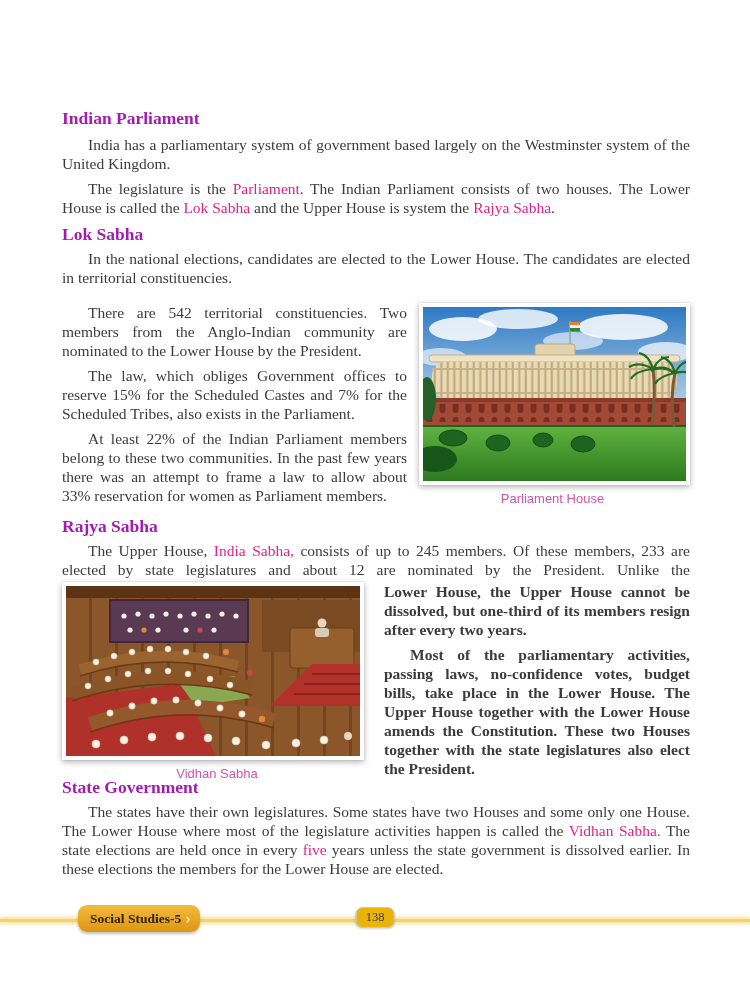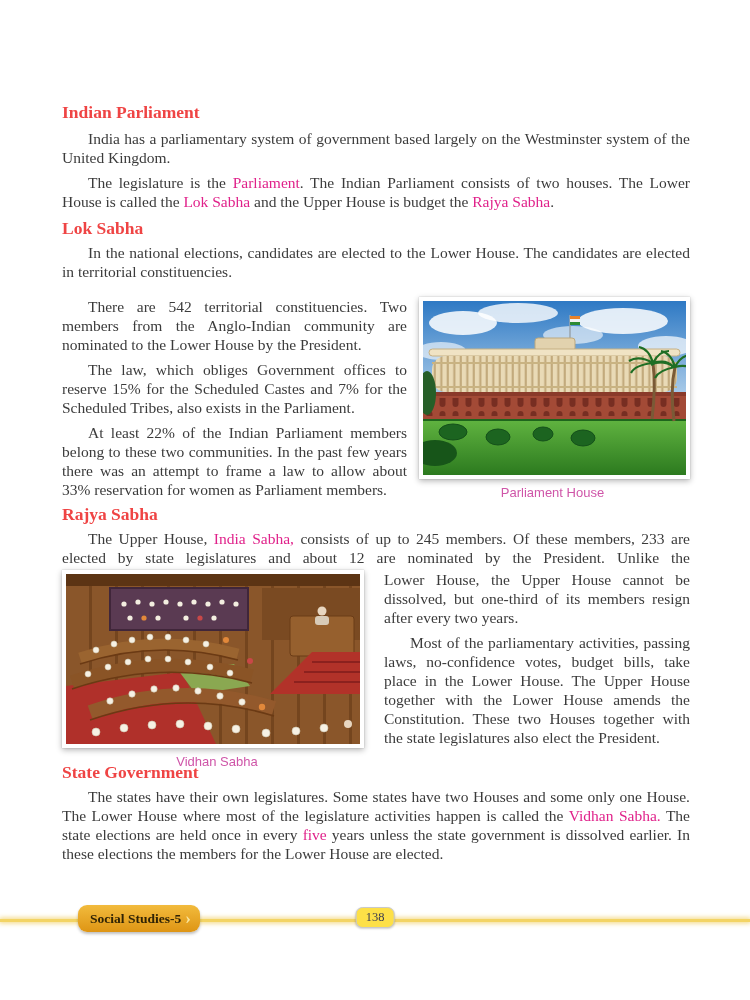--- a/index.html
+++ b/index.html
@@ -5,36 +5,36 @@
   html,body { margin:0; padding:0; background:#ffffff; }
   .page {
     position:relative; width:750px; height:1000px; background:#ffffff;
     overflow:hidden;
     font-family:"Liberation Serif","DejaVu Serif",serif;
     color:#3b3b3b;
   }
   .content { padding:103px 60px 0 62px; }
   h2.sect {
     font-size:17.5px; line-height:19px; font-weight:bold;
-    color:#ef4444; margin:0 0 7px 0;
+    color:#a21caf; margin:6px 0 7px 0;
   }
   p.body {
     font-size:15.5px; line-height:19px; text-align:justify;
     margin:0 0 6px 0; color:#3b3b3b;
   }
   p.indent { text-indent:26px; }
   p.force-just { text-align-last:justify; }
   .accent { color:#e0218a; }
   .two-col { display:flex; }
   .lok-row { gap:12px; margin-top:16px; }
   .lok-left { width:345px; }
   .lok-right { width:267px; }
   .rajya-row { gap:12px; margin-top:3px; }
   .rajya-left { width:310px; }
-  .rajya-right { flex:1; }
+  .rajya-right { flex:1;font-weight:bold; }
   figure { margin:0; }
   .photo-frame {
     background:#ffffff; padding:4px; display:inline-block; line-height:0;
     box-shadow:0 2px 6px rgba(0,0,0,.30), 0 0 1px rgba(0,0,0,.25);
   }
   .caption {
     font-family:"Liberation Sans","DejaVu Sans",sans-serif;
     font-size:13px; line-height:15px; color:#cf55a8;
     text-align:center; margin-top:6px;
   }
@@ -48,35 +48,35 @@
     background:linear-gradient(#f2bb3d,#de9514);
     display:flex; align-items:center;
     font-size:13.5px; font-weight:bold; color:#2f2305;
     box-shadow:0 2px 3px rgba(0,0,0,.25);
   }
   .book-badge .chev {
     color:#f9e7a0; font-size:17px; line-height:17px; margin-left:4px; font-weight:bold;
   }
   .page-num {
     position:absolute; left:50%; transform:translateX(-50%); top:907px;
-    padding:2px 9px; background:#fde047;
+    padding:2px 9px; background:#eab308;
     border:1px solid #c9c9c9; border-radius:7px;
     font-size:12.5px; color:#3c3c50;
     box-shadow:0 1px 2px rgba(0,0,0,.18);
   }
 </style>
 </head>
 <body>
 
 <div class="page">
   <div class="content">
 
     <h2 class="sect">Indian Parliament</h2>
     <p class="body indent"><span>India has a parliamentary system of government based largely on the Westminster system of the United Kingdom.</span></p>
-    <p class="body indent" style="margin-bottom:8px;"><span>The legislature is the </span><span class="accent">Parliament</span><span>. The Indian Parliament consists of two houses. The Lower House is called the </span><span class="accent">Lok Sabha</span><span> and the Upper House is budget the </span><span class="accent">Rajya Sabha</span><span>.</span></p>
+    <p class="body indent" style="margin-bottom:8px;"><span>The legislature is the </span><span class="accent">Parliament</span><span>. The Indian Parliament consists of two houses. The Lower House is called the </span><span class="accent">Lok Sabha</span><span> and the Upper House is system the </span><span class="accent">Rajya Sabha</span><span>.</span></p>
 
     <h2 class="sect" style="margin-bottom:5px;">Lok Sabha</h2>
     <p class="body indent" style="margin-bottom:8px;"><span>In the national elections, candidates are elected to the Lower House. The candidates are elected in territorial constituencies.</span></p>
 
     <div class="two-col lok-row">
       <div class="lok-left">
         <p class="body indent"><span>There are 542 territorial constituencies. Two members from the Anglo-Indian community are nominated to the Lower House by the President.</span></p>
         <p class="body indent"><span>The law, which obliges Government offices to reserve 15% for the Scheduled Castes and 7% for the Scheduled Tribes, also exists in the Parliament.</span></p>
         <p class="body indent"><span>At least 22% of the Indian Parliament members belong to these two communities. In the past few years there was an attempt to frame a law to allow about 33% reservation for women as Parliament members.</span></p>
       </div>

